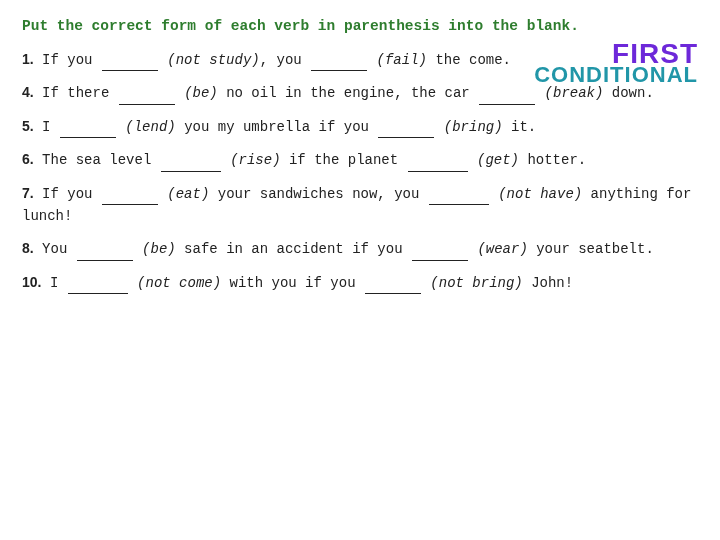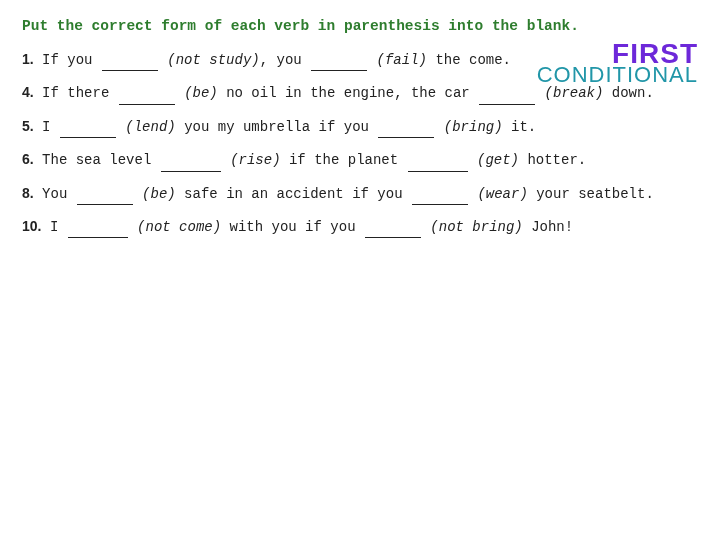--- a/index.html
+++ b/index.html
@@ -40,21 +40,21 @@
       font-weight: 900;
       font-size: 28px;
       color: #6d28d9;
       letter-spacing: 1px;
       text-transform: uppercase;
     }
 
     .first-conditional-badge .conditional {
       display: block;
       font-family: Arial Black, Arial, sans-serif;
-      font-weight: 400;
+      font-weight: 700;
       font-size: 22px;
       color: #2196a8;
       letter-spacing: 1px;
       text-transform: uppercase;
       margin-top: -4px;
     }
 
     .item {
       margin-bottom: 10px;
       line-height: 1.6;
@@ -89,16 +89,17 @@
   <div class="first-conditional-badge">
     <span class="first">FIRST</span>
     <span class="conditional">CONDITIONAL</span>
   </div>
 
   <div id="items-container">
       <div class="item"><span class="item-num">1.</span> <span>If you </span><span class="blank" style="min-width:56px">&nbsp;</span><span> </span><span class="verb">(not study)</span><span>, you </span><span class="blank" style="min-width:56px">&nbsp;</span><span> </span><span class="verb">(fail)</span><span> the come.</span></div>
       <div class="item"><span class="item-num">4.</span> <span>If there </span><span class="blank" style="min-width:56px">&nbsp;</span><span> </span><span class="verb">(be)</span><span> no oil in the engine, the car </span><span class="blank" style="min-width:56px">&nbsp;</span><span> </span><span class="verb">(break)</span><span> down.</span></div>
       <div class="item"><span class="item-num">5.</span> <span>I </span><span class="blank" style="min-width:56px">&nbsp;</span><span> </span><span class="verb">(lend)</span><span> you my umbrella if you </span><span class="blank" style="min-width:56px">&nbsp;</span><span> </span><span class="verb">(bring)</span><span> it.</span></div>
       <div class="item"><span class="item-num">6.</span> <span>The sea level </span><span class="blank" style="min-width:60px">&nbsp;</span><span> </span><span class="verb">(rise)</span><span> if the planet </span><span class="blank" style="min-width:60px">&nbsp;</span><span> </span><span class="verb">(get)</span><span> hotter.</span></div>
+      <div class="item"><span class="item-num">7.</span> <span>If you </span><span class="blank" style="min-width:56px">&nbsp;</span><span> </span><span class="verb">(eat)</span><span> your sandwiches now, you </span><span class="blank" style="min-width:60px">&nbsp;</span><span> </span><span class="verb">(not have)</span><span> anything for lunch!</span></div>
       <div class="item"><span class="item-num">8.</span> <span>You </span><span class="blank" style="min-width:56px">&nbsp;</span><span> </span><span class="verb">(be)</span><span> safe in an accident if you </span><span class="blank" style="min-width:56px">&nbsp;</span><span> </span><span class="verb">(wear)</span><span> your seatbelt.</span></div>
       <div class="item"><span class="item-num">10.</span> <span>I </span><span class="blank" style="min-width:60px">&nbsp;</span><span> </span><span class="verb">(not come)</span><span> with you if you </span><span class="blank" style="min-width:56px">&nbsp;</span><span> </span><span class="verb">(not bring)</span><span> John!</span></div>
     </div>
 </div>
 
 </body></html>

